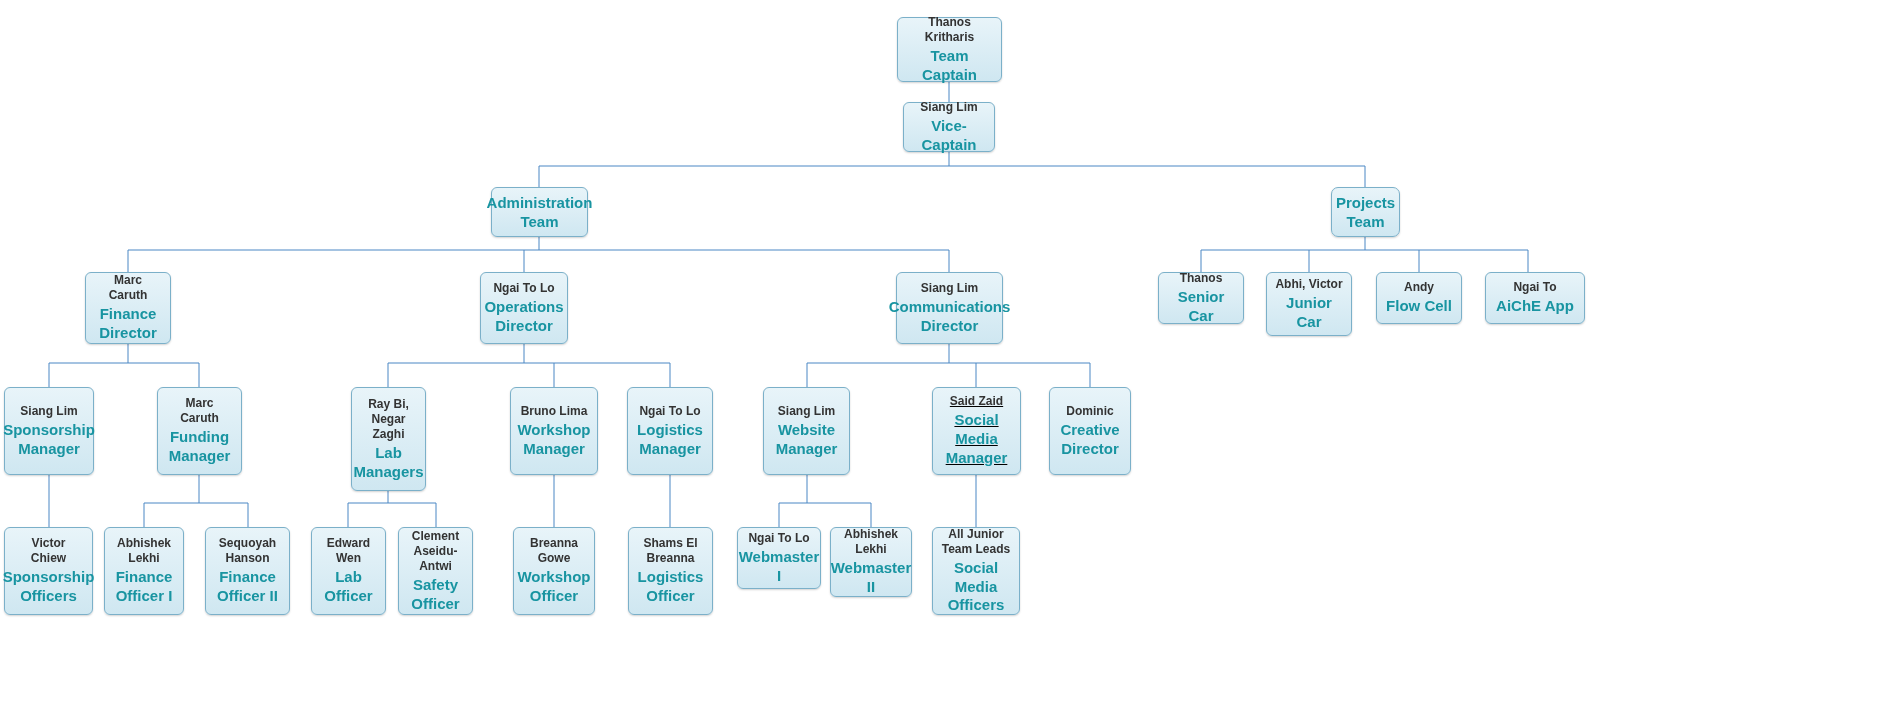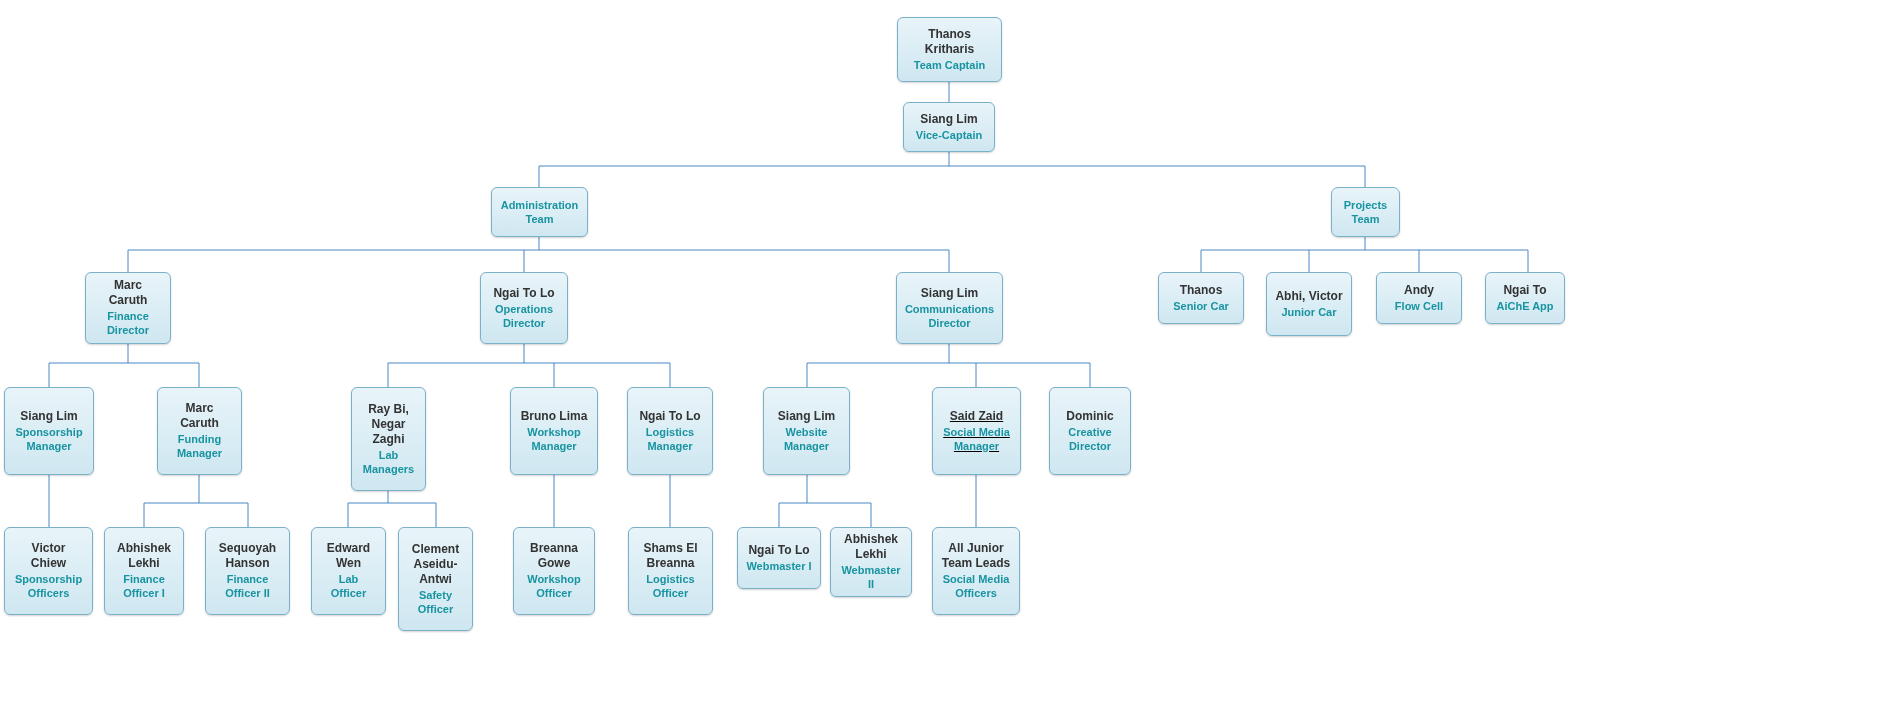--- a/index.html
+++ b/index.html
@@ -39,21 +39,21 @@
     line-height: 1.25;
   }
   .node .name {
     color: #333333;
     font-weight: bold;
   }
   .node .title {
     color: #1894a1;
     font-weight: bold;
     margin-top: 2px;
-    font-size: 11px;
+    font-size: 15px;
   }
 </style>
 </head>
 <body>
 
 <svg class="connectors">
 
   <line x1="949" y1="82" x2="949" y2="102"></line>
 
   <line x1="949" y1="148" x2="949" y2="166"></line>
@@ -149,21 +149,21 @@
   <span class="title">Senior Car</span>
 </div>
 <div class="node" style="left:1266px; top:272px; width:86px; height:64px;">
   <span class="name">Abhi, Victor</span>
   <span class="title">Junior Car</span>
 </div>
 <div class="node" style="left:1376px; top:272px; width:86px; height:52px;">
   <span class="name">Andy</span>
   <span class="title">Flow Cell</span>
 </div>
-<div class="node" style="left:1485px; top:272px; width:80px; height:52px;">
+<div class="node" style="left:1485px; top:272px; width:100px; height:52px;">
   <span class="name">Ngai To</span>
   <span class="title">AiChE App</span>
 </div>
 
 <div class="node" style="left:4px; top:387px; width:90px; height:88px;">
   <span class="name">Siang Lim</span>
   <span class="title">Sponsorship Manager</span>
 </div>
 <div class="node" style="left:157px; top:387px; width:85px; height:88px;">
   <span class="name">Marc Caruth</span>
@@ -203,21 +203,21 @@
   <span class="title">Finance Officer I</span>
 </div>
 <div class="node" style="left:205px; top:527px; width:85px; height:88px;">
   <span class="name">Sequoyah Hanson</span>
   <span class="title">Finance Officer II</span>
 </div>
 <div class="node" style="left:311px; top:527px; width:75px; height:88px;">
   <span class="name">Edward Wen</span>
   <span class="title">Lab Officer</span>
 </div>
-<div class="node" style="left:398px; top:527px; width:75px; height:104px;">
+<div class="node" style="left:398px; top:527px; width:75px; height:88px;">
   <span class="name">Clement Aseidu-Antwi</span>
   <span class="title">Safety Officer</span>
 </div>
 <div class="node" style="left:513px; top:527px; width:82px; height:88px;">
   <span class="name">Breanna Gowe</span>
   <span class="title">Workshop Officer</span>
 </div>
 <div class="node" style="left:628px; top:527px; width:85px; height:88px;">
   <span class="name">Shams El Breanna</span>
   <span class="title">Logistics Officer</span>

